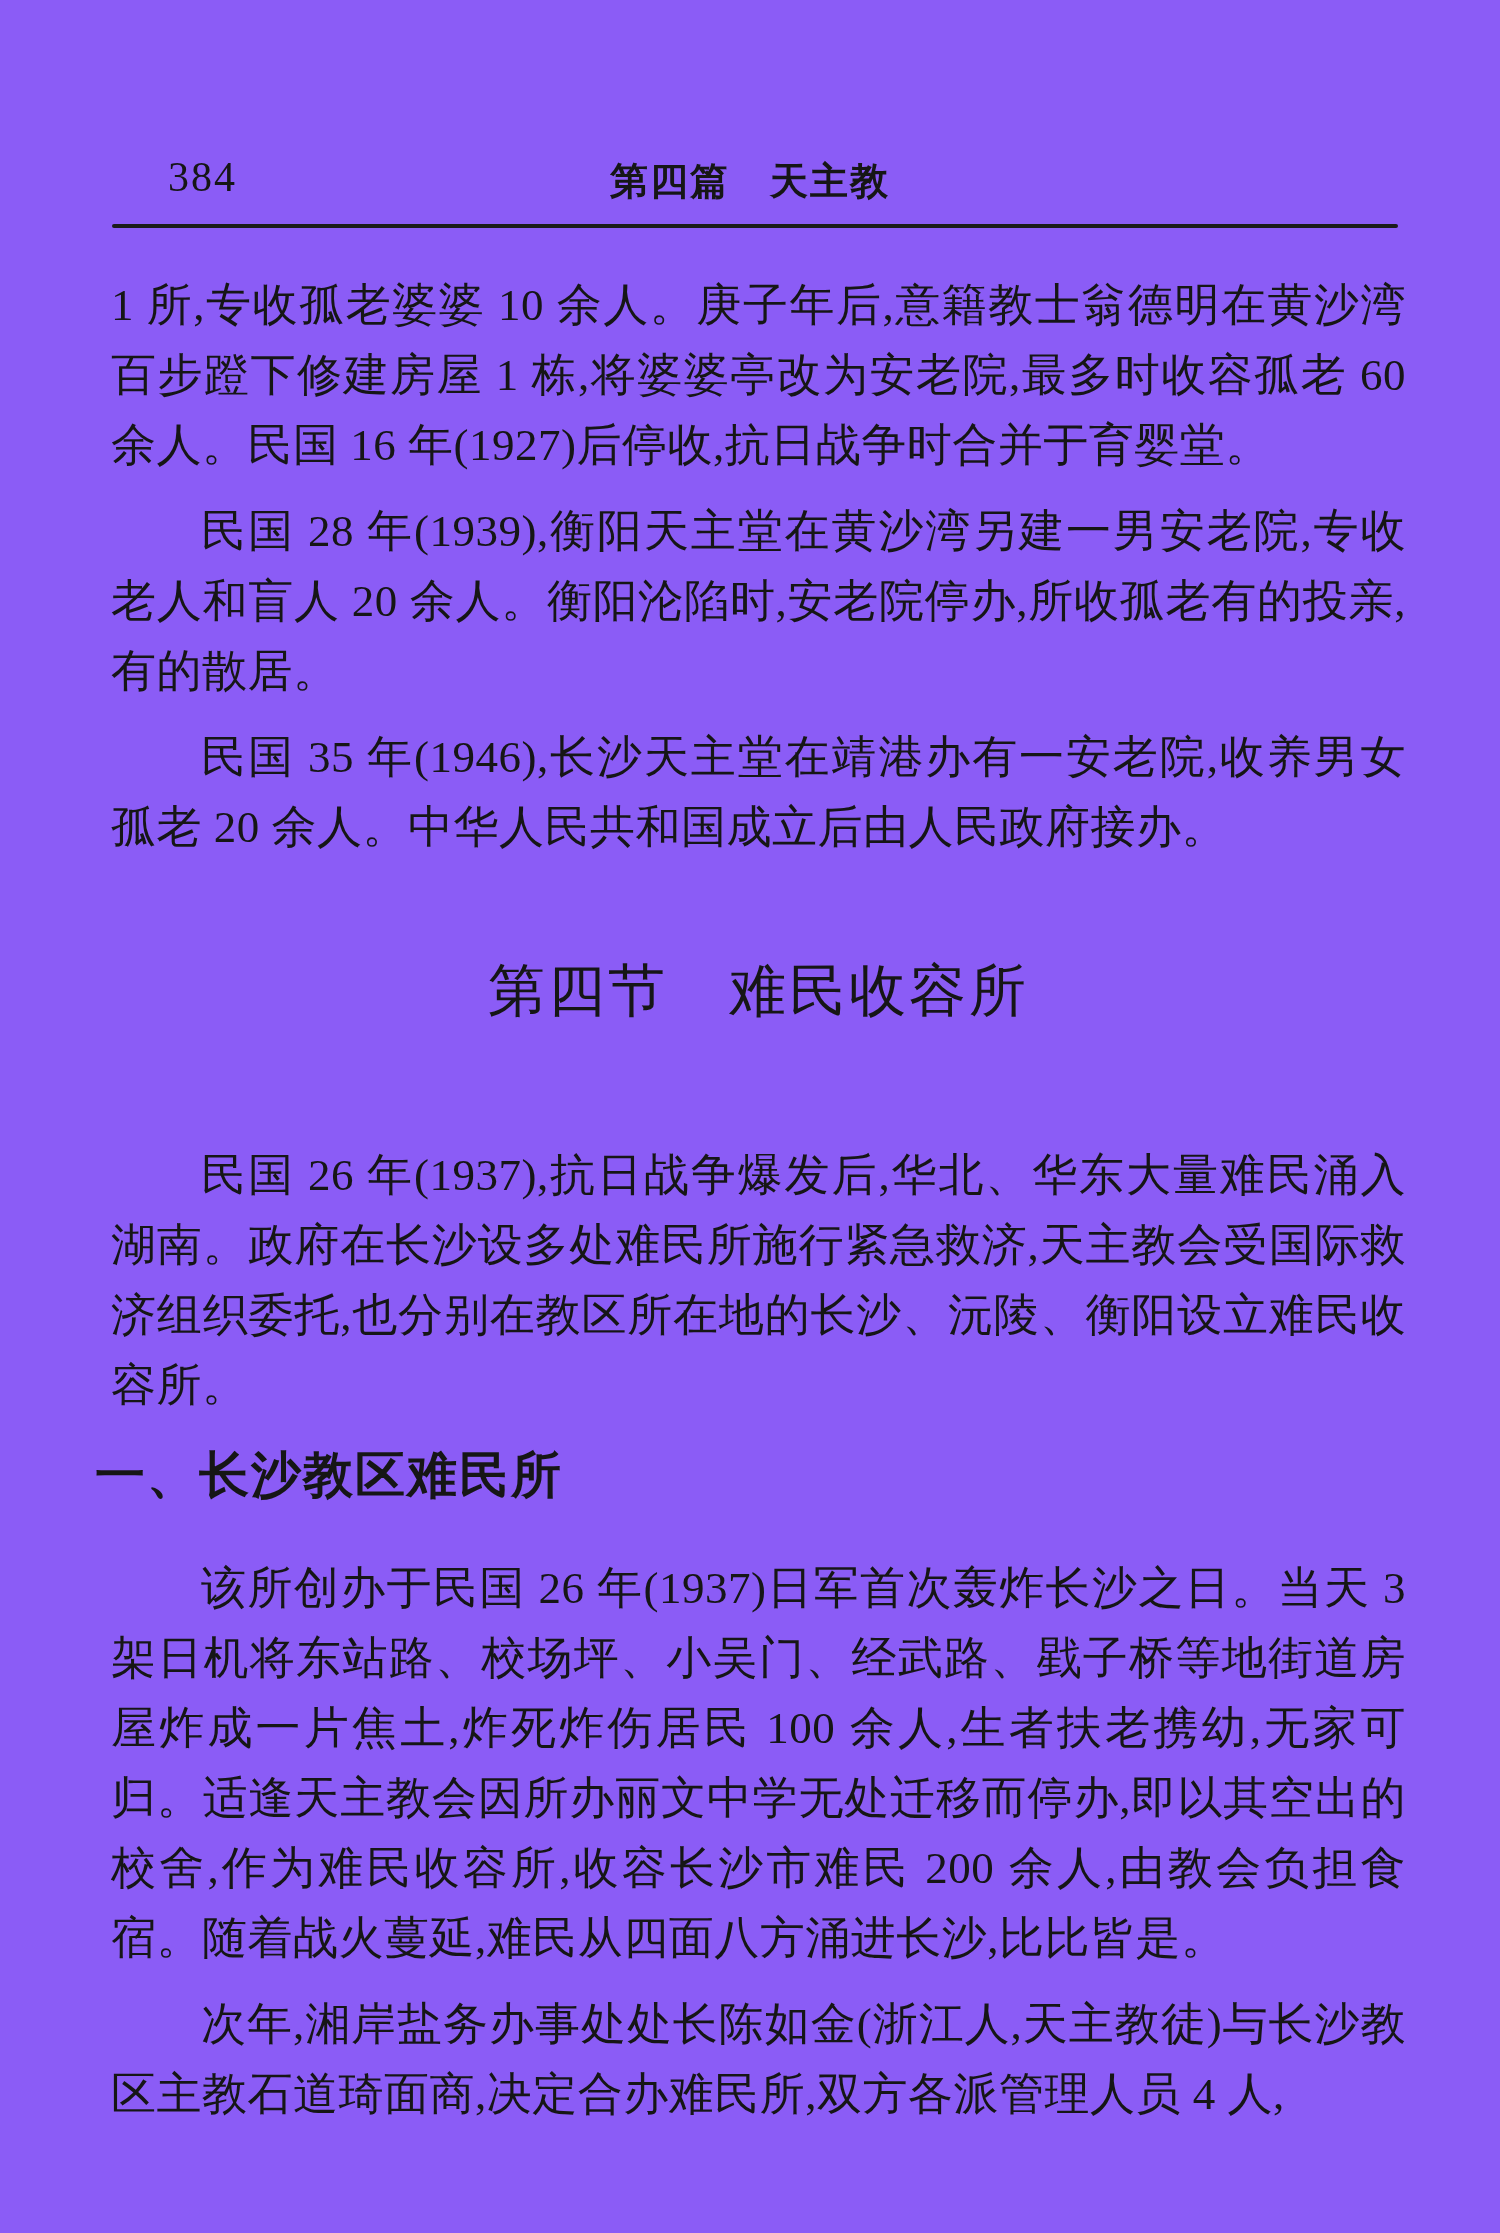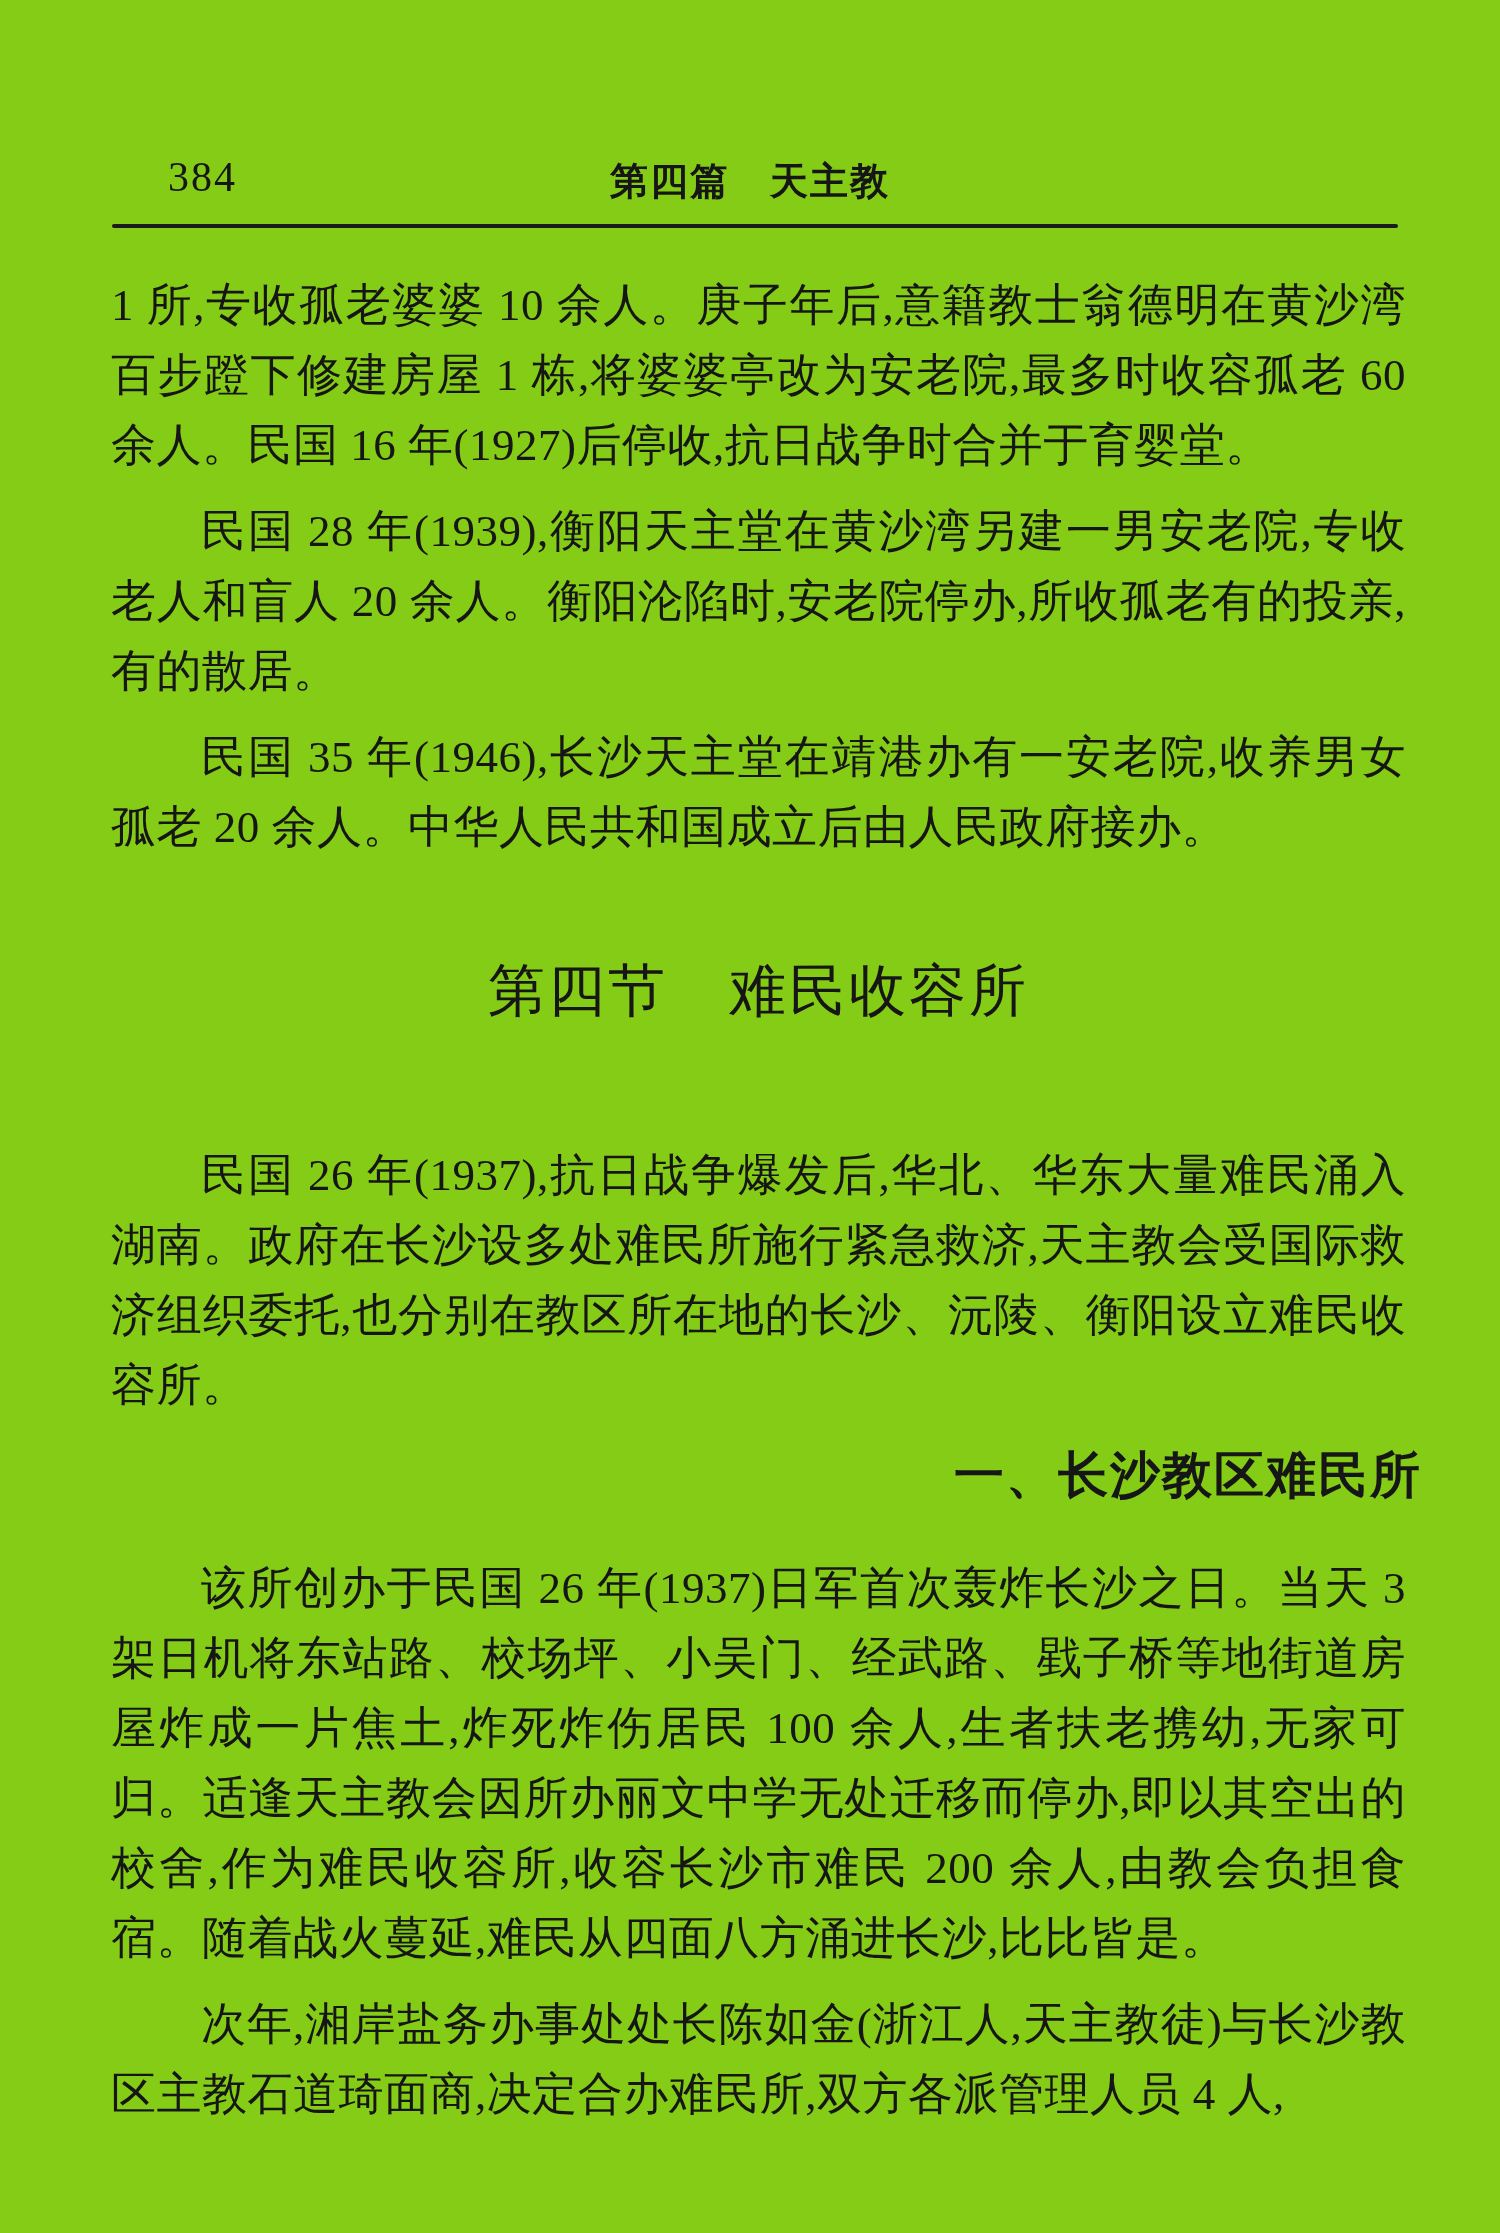--- a/index.html
+++ b/index.html
@@ -5,21 +5,21 @@
   html, body {
     margin: 0;
     padding: 0;
     background: #e8e8e8;
   }
   .page {
     position: relative;
     width: 1500px;
     height: 2233px;
     margin: 0 auto;
-    background: #84cc16;
+    background: #8b5cf6;
     color: #161616;
     font-family: "Liberation Serif", "DejaVu Serif", serif;
     overflow: hidden;
     box-sizing: border-box;
   }
   .page-header {
     position: relative;
     width: 100%;
     padding-top: 158px;
     height: 42px;
@@ -72,21 +72,21 @@
     justify-content: center;
     align-items: baseline;
     gap: 61px;
     font-size: 57px;
     line-height: 1;
     font-weight: normal;
     letter-spacing: 3px;
   }
   .subsection-heading {
     margin: 30px 0 53px 0;
-    text-align: right;
+    text-align: left;
     font-size: 50px;
     line-height: 1;
     font-weight: bold;
     font-family: "Liberation Sans", "DejaVu Sans", sans-serif;
     letter-spacing: 2px;
   }
 </style>
 </head>
 <body>
 

